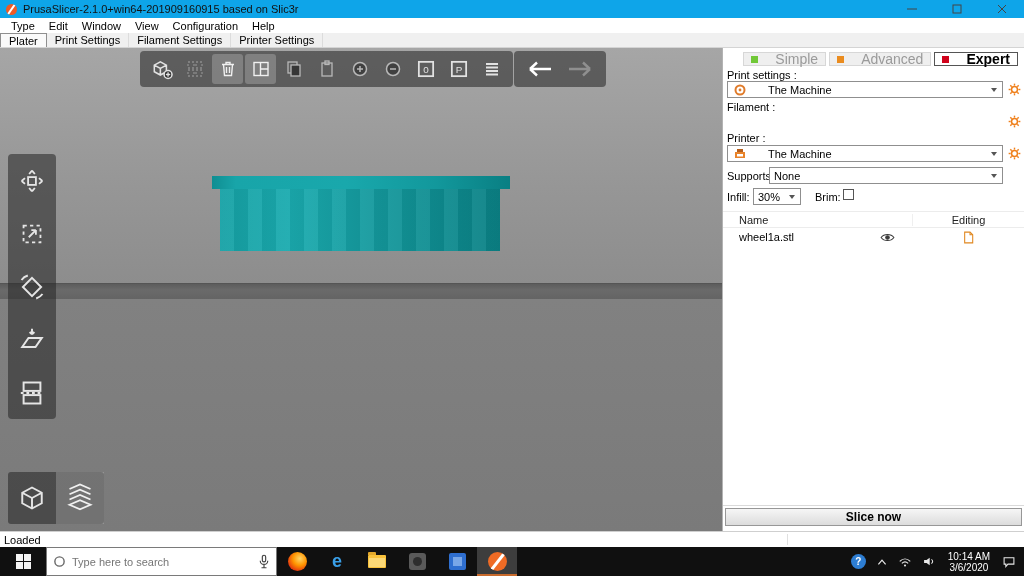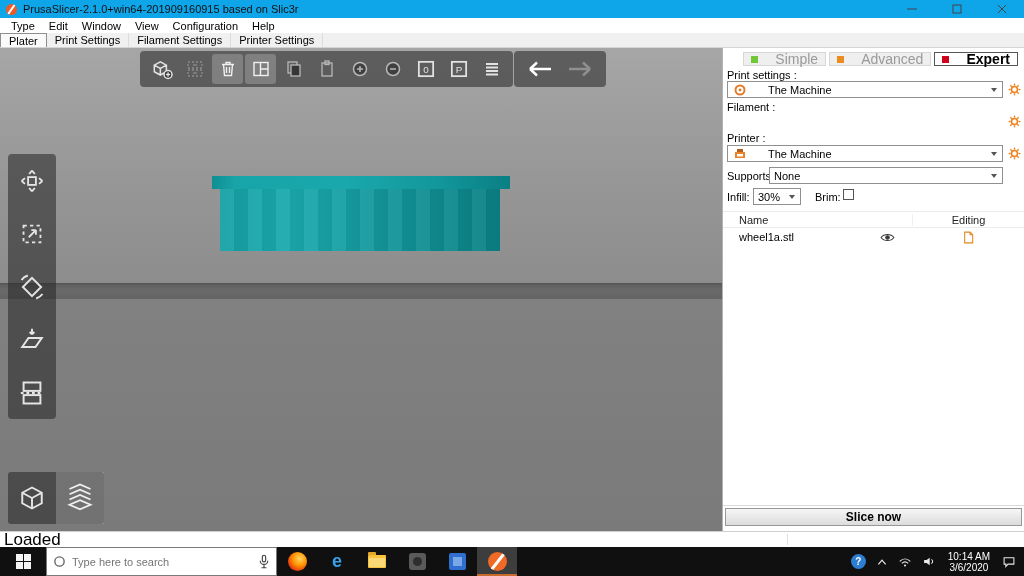--- a/index.html
+++ b/index.html
@@ -83,21 +83,21 @@
   .obj-hrow { display:flex; height:17px; align-items:center; border-top:1px solid #ececec; border-bottom:1px solid #ececec; color:#222; }
   .obj-row  { display:flex; height:18px; align-items:center; }
   .col-name { flex:1 1 auto; padding-left:16px; }
   .col-eye  { width:50px; display:flex; justify-content:center; border-left:1px solid #efefef; }
   .col-edit { width:112px; display:flex; justify-content:center; border-left:1px solid #efefef; }
 
   .bottom-bar { position:absolute; left:0; right:0; bottom:0; height:26px; border-top:1px solid #dadada; }
   .slice-btn { position:absolute; left:2px; right:2px; bottom:5px; height:18px; background:linear-gradient(180deg,#f6f6f6,#dcdcdc); border:1px solid #979797; display:flex; align-items:center; justify-content:center; font-weight:bold; font-size:12px; }
 
   
-  .statusbar { position:relative; height:16px; background:#fff; border-top:1px solid #cfcfcf; display:flex; align-items:center; padding-left:4px; font-size:17px; }
+  .statusbar { position:relative; height:16px; background:#fff; border-top:1px solid #cfcfcf; display:flex; align-items:center; padding-left:4px; font-size:11px; }
   .status-sep { position:absolute; left:787px; top:2px; bottom:2px; width:1px; background:#e0e0e0; }
 
   
   .taskbar { height:29px; background:#101010; display:flex; align-items:stretch; }
   .start-btn { width:46px; display:flex; align-items:center; justify-content:center; }
   .win-logo { display:grid; grid-template-columns:7px 7px; grid-template-rows:7px 7px; gap:1px; }
   .win-logo span { background:#f5f5f5; }
   .search-box { width:231px; background:#fff; border:1px solid #7a7a7a; display:flex; align-items:center; padding:0 6px; gap:6px; }
   .search-box input { border:none; outline:none; flex:1; font-size:11px; font-family:"Liberation Sans",sans-serif; color:#333; background:transparent; }
   .tb-app { width:40px; display:flex; align-items:center; justify-content:center; position:relative; }

